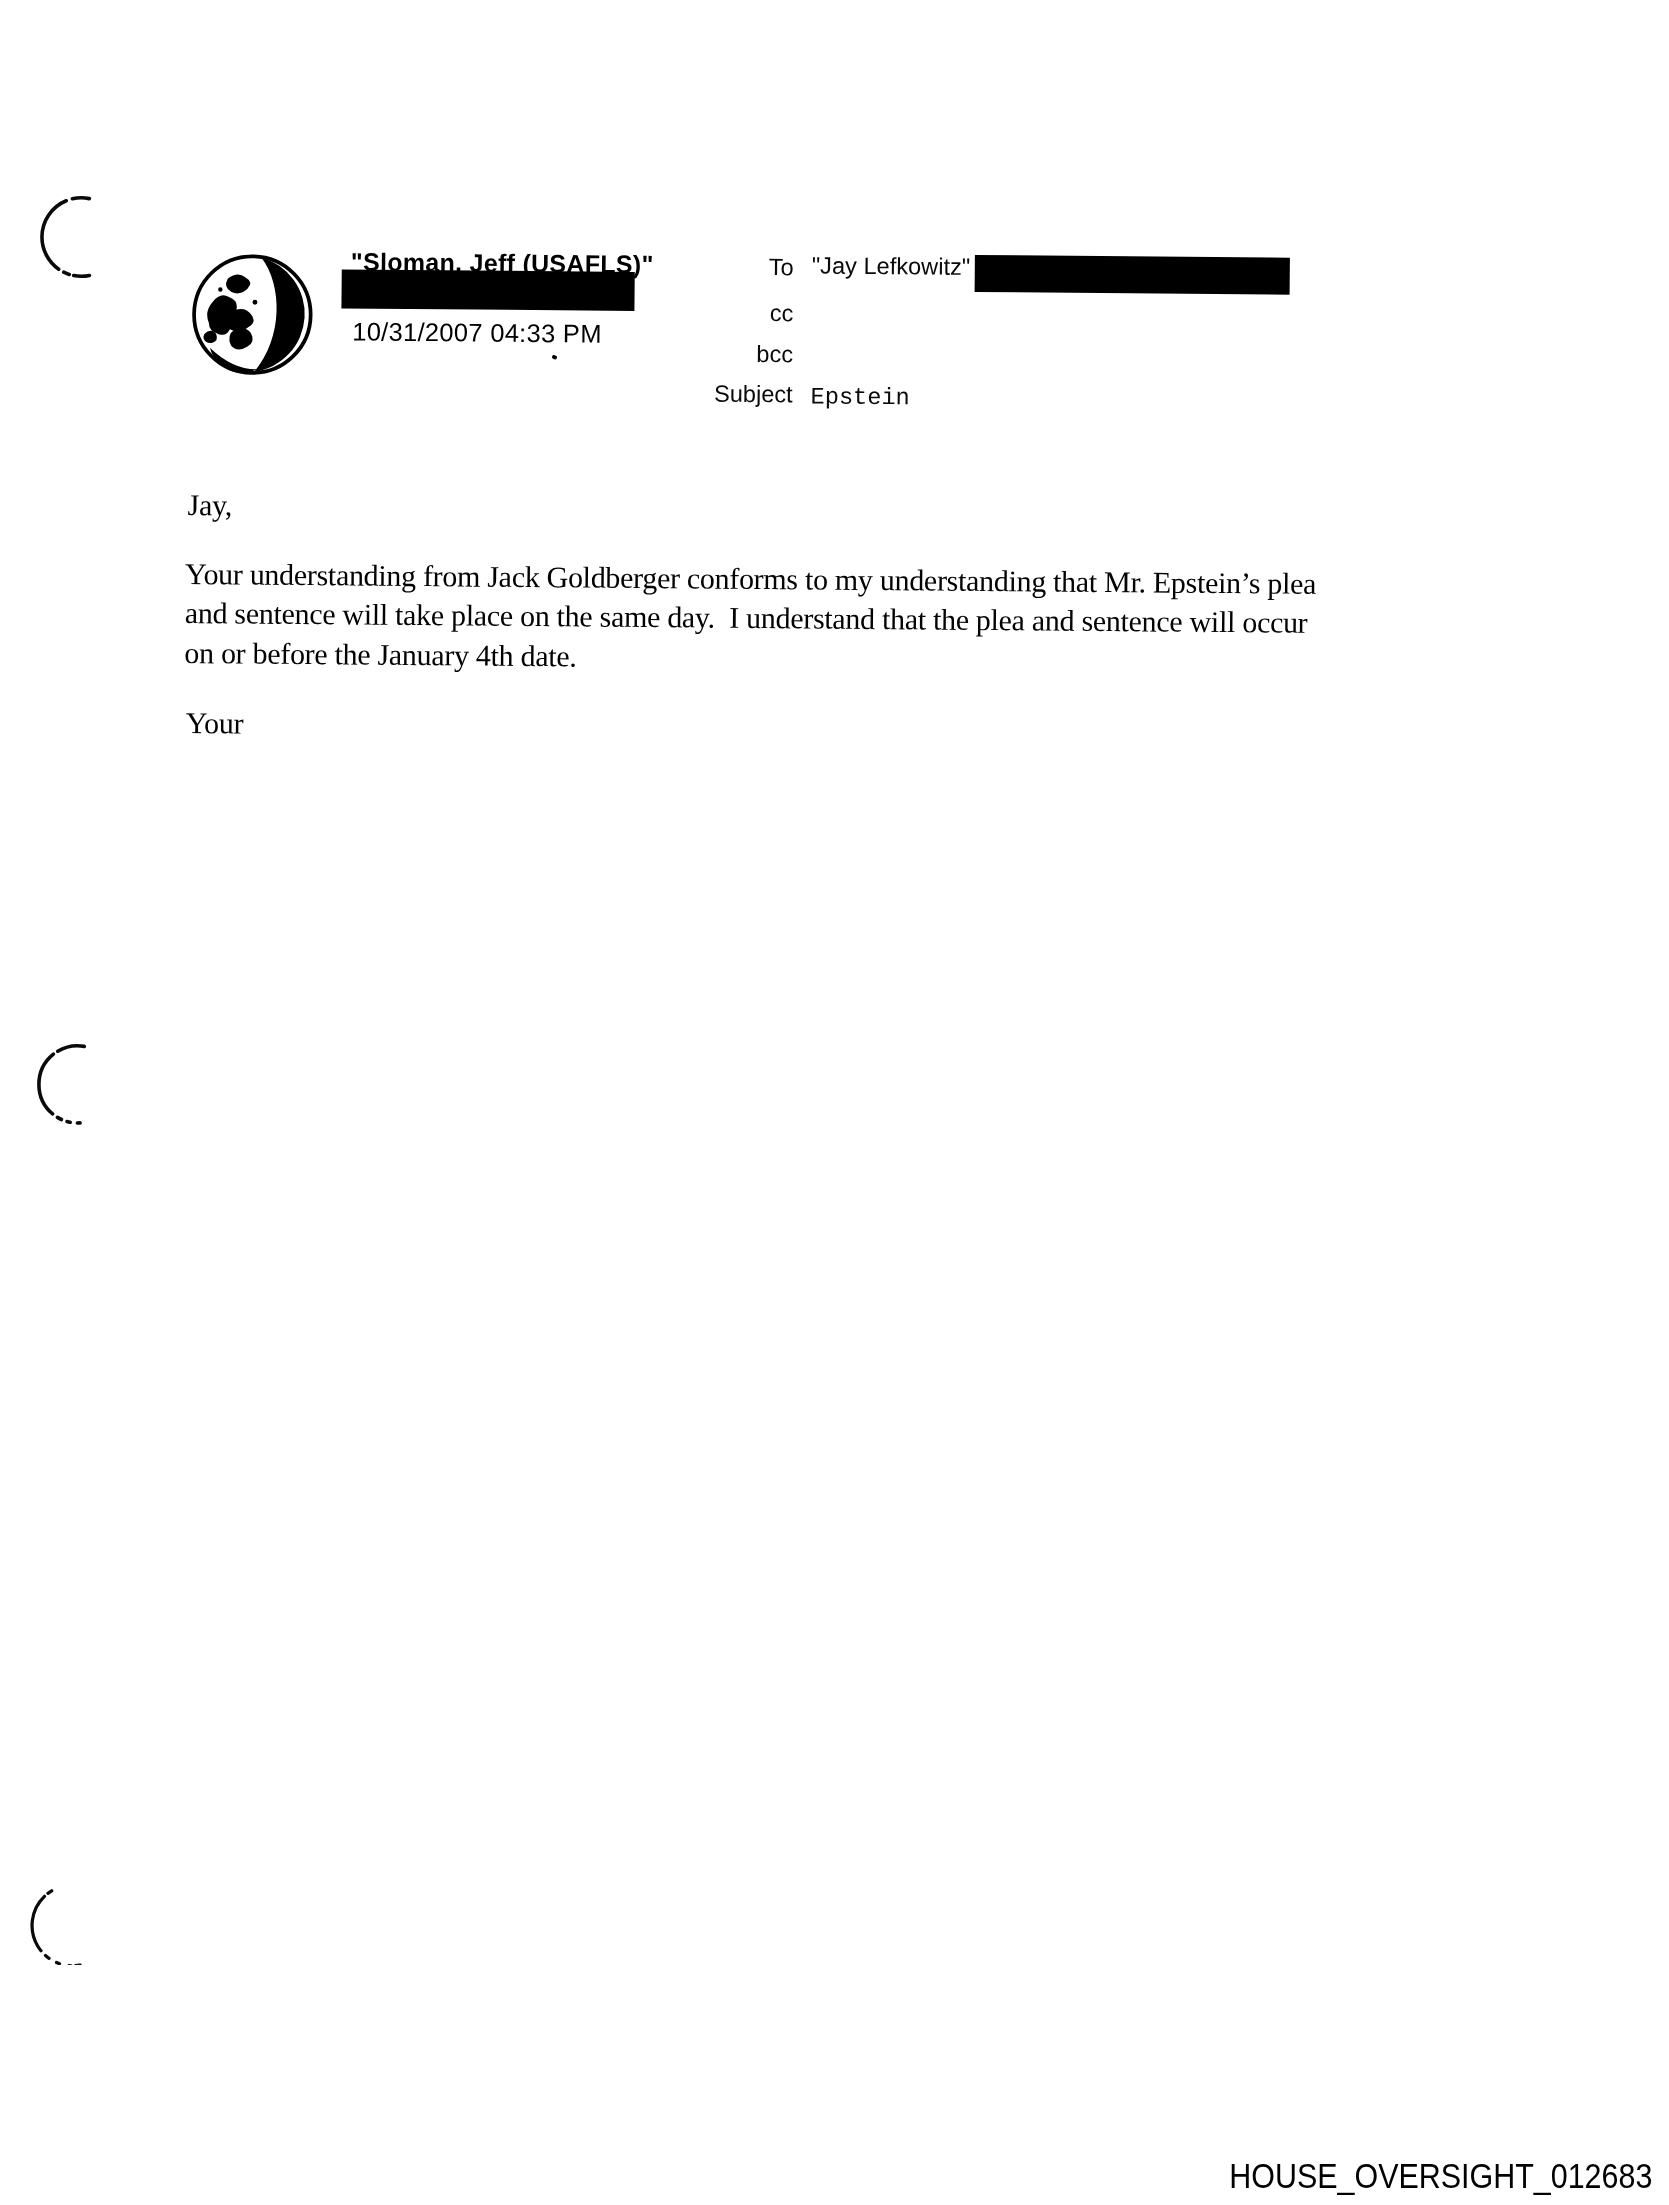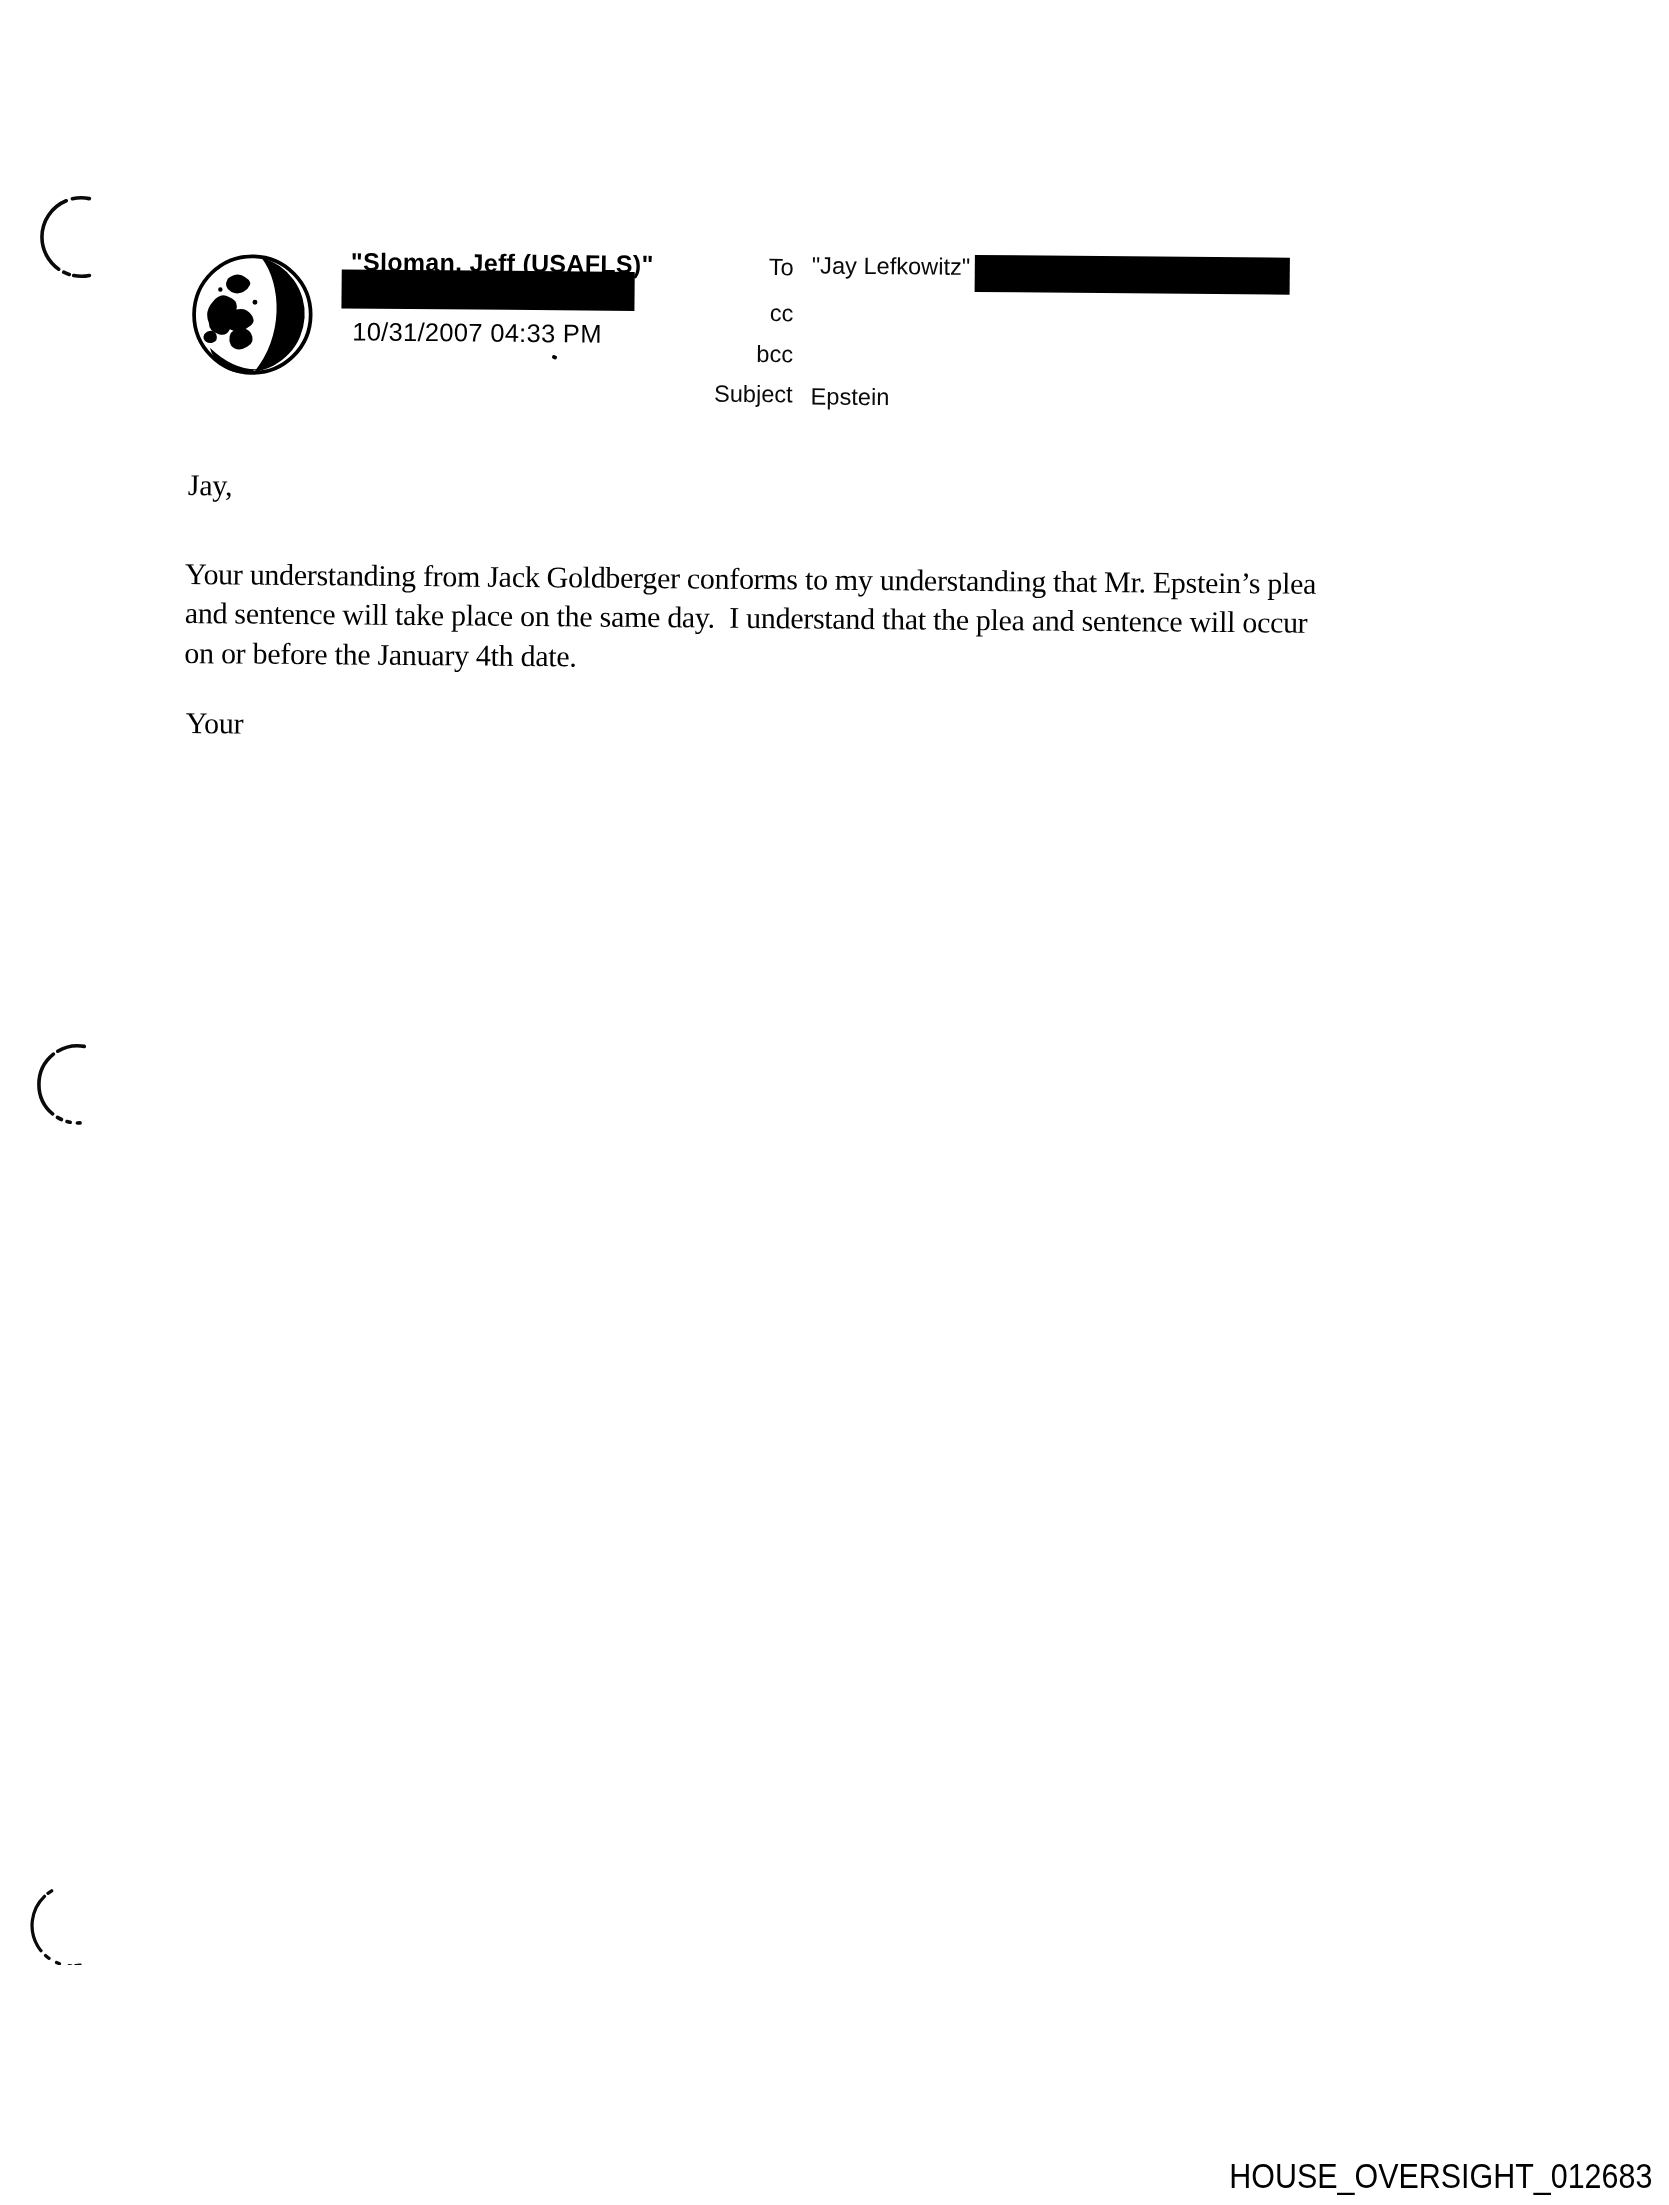--- a/index.html
+++ b/index.html
@@ -100,23 +100,23 @@
     <div class="abs hdr-value" style="top:247px;">"Jay Lefkowitz"</div>
     <div class="abs redaction bar-to"></div>
 
     <div class="abs hdr-label" style="top:295px;">cc</div>
     <div class="abs hdr-value" style="top:293px;"></div>
 
     <div class="abs hdr-label" style="top:336px;">bcc</div>
     <div class="abs hdr-value" style="top:334px;"></div>
 
     <div class="abs hdr-label" style="top:376px;">Subject</div>
-    <div class="abs hdr-value" style="top:378px;">Epstein</div>
+    <div class="abs hdr-value" style="top:378px;font-family:Liberation Mono, monospace;">Epstein</div>
 
-    <div class="abs body-text" style="left:190px;top:468px;">Jay,</div>
+    <div class="abs body-text" style="left:190px;top:488px;">Jay,</div>
 
     <div class="body-text para-line" style="top:557px;">Your understanding from Jack Goldberger conforms to my understanding that Mr. Epstein’s plea</div>
     <div class="body-text para-line" style="top:596px;">and sentence will take place on the same day.  I understand that the plea and sentence will occur</div>
     <div class="body-text para-line" style="top:636px;">on or before the January 4th date.</div>
 
     <div class="abs body-text" style="left:190px;top:706px;">Your</div>
   </div>
 
   <div class="abs bates">HOUSE_OVERSIGHT_012683</div>
 

